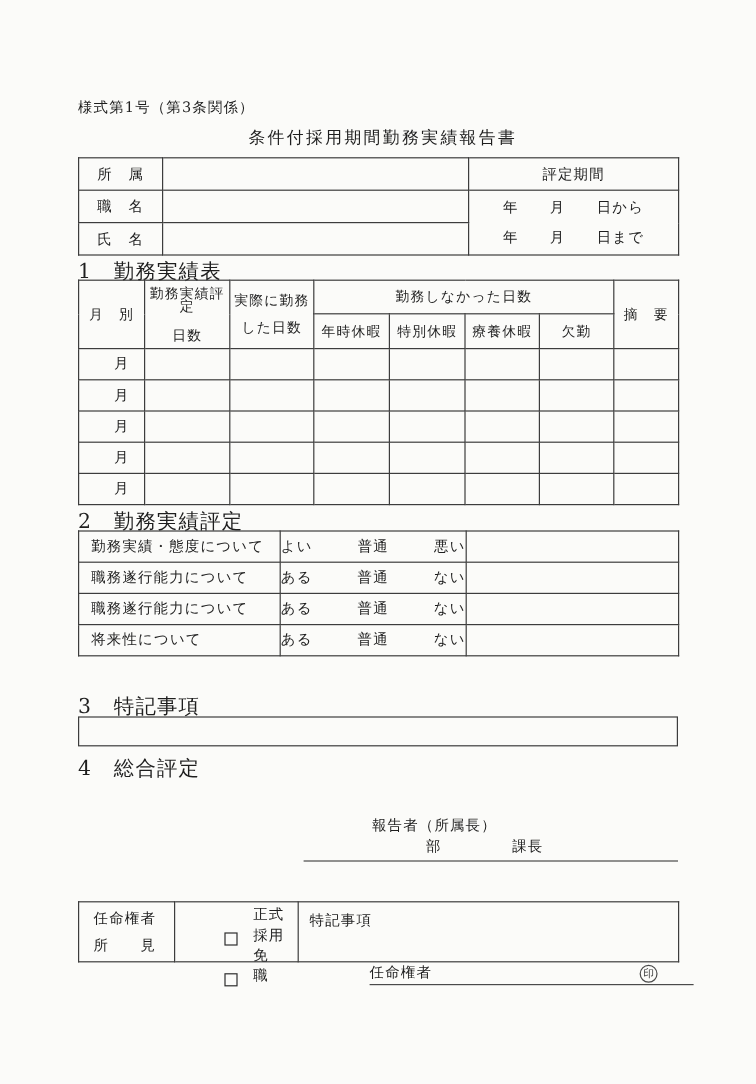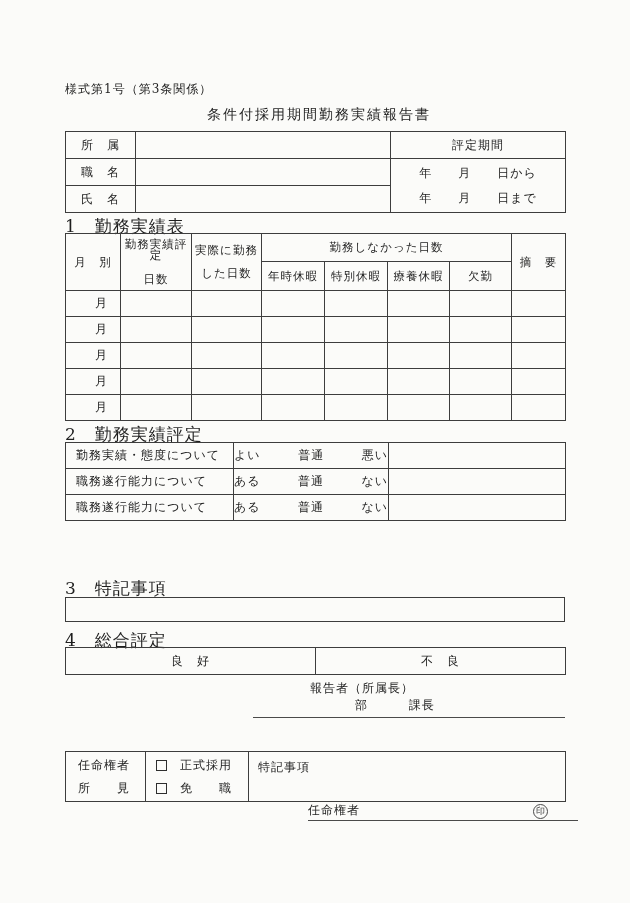--- a/index.html
+++ b/index.html
@@ -58,30 +58,30 @@
   .t4 tr { height: 27px; }
   .t4 td { text-align: center; }
 
   
   .reporter-label { left: 310px; top: 680px; text-align: center; }
   .reporter-line {
     left: 253px; top: 697px; width: 312px; height: 21px;
     border-bottom: 1px solid #4a4a4a;
   }
   .reporter-line .dept { margin-left: 102px; }
-  .reporter-line .sect { margin-left: 36px; }
+  .reporter-line .sect { margin-left: 54px; }
 
   
   .t-app { left: 65px; top: 751px; width: 500px; }
   .t-app tr { height: 50px; }
   .t-app td.aud, .t-app td.chk { vertical-align: middle; }
   .t-app .stack { display: flex; flex-direction: column; justify-content: space-around; height: 46px; }
   .t-app td.aud .stack { padding-left: 12px; }
   .t-app td.chk .stack { padding-left: 10px; }
-  .chkline { display: flex; align-items: center; }
+  .chkline { display: flex; align-items: flex-end; margin-left: 31px; }
   .cbox {
     display: inline-block; width: 11px; height: 11px;
     border: 1px solid #2e2e2e; margin-right: 13px; background: transparent; flex: 0 0 auto;
   }
   .t-app td.notes { vertical-align: top; padding: 7px 0 0 9px; }
 
   
   .appointer-line {
     left: 308px; top: 799px; width: 270px; height: 22px;
     border-bottom: 1.5px solid #4a4a4a;
@@ -251,39 +251,38 @@
       <td class="item">職務遂行能力について</td>
       <td class="rating">
             <div class="opts">
         <span>ある</span>
         <span>普通</span>
         <span>ない</span>
       </div>
           </td>
       <td></td>
     </tr>
+    <tr>
+      <td class="item">将来性について</td>
+      <td class="rating">
+            <div class="opts">
+        <span>ある</span>
+        <span>普通</span>
+        <span>ない</span>
+      </div>
+          </td>
+      <td></td>
+    </tr>
   </tbody>
     </table>
 
   <div class="abs sec-heading s3h">3　特記事項</div>
   <div class="abs box3"></div>
 
   <div class="abs sec-heading s4h">4　総合評定</div>
-  <table class="abs t4">
-    <colgroup>
-        <col style="width:250px">
-        <col style="width:250px">
-      </colgroup>
-    <tbody>
-        <tr>
-      <td>良　好</td>
-      <td>不　良</td>
-    </tr>
-  </tbody>
-    </table>
 
   <div class="abs reporter-label">報告者（所属長）</div>
   <div class="abs reporter-line">
     <span class="dept">部</span>
     <span class="sect">課長</span>
   </div>
 
   <table class="abs t-app">
     <colgroup>
         <col style="width:80px">

